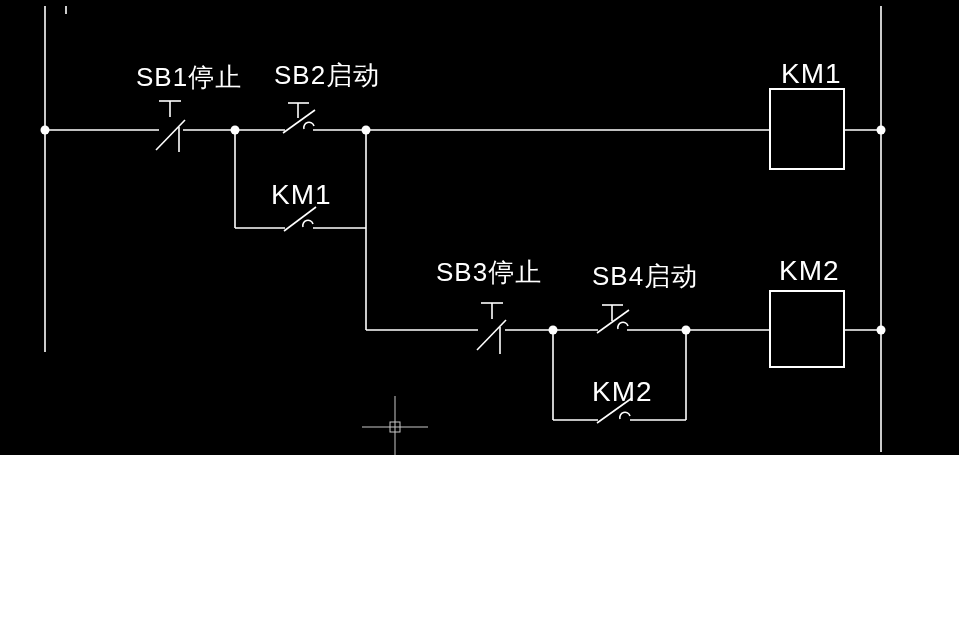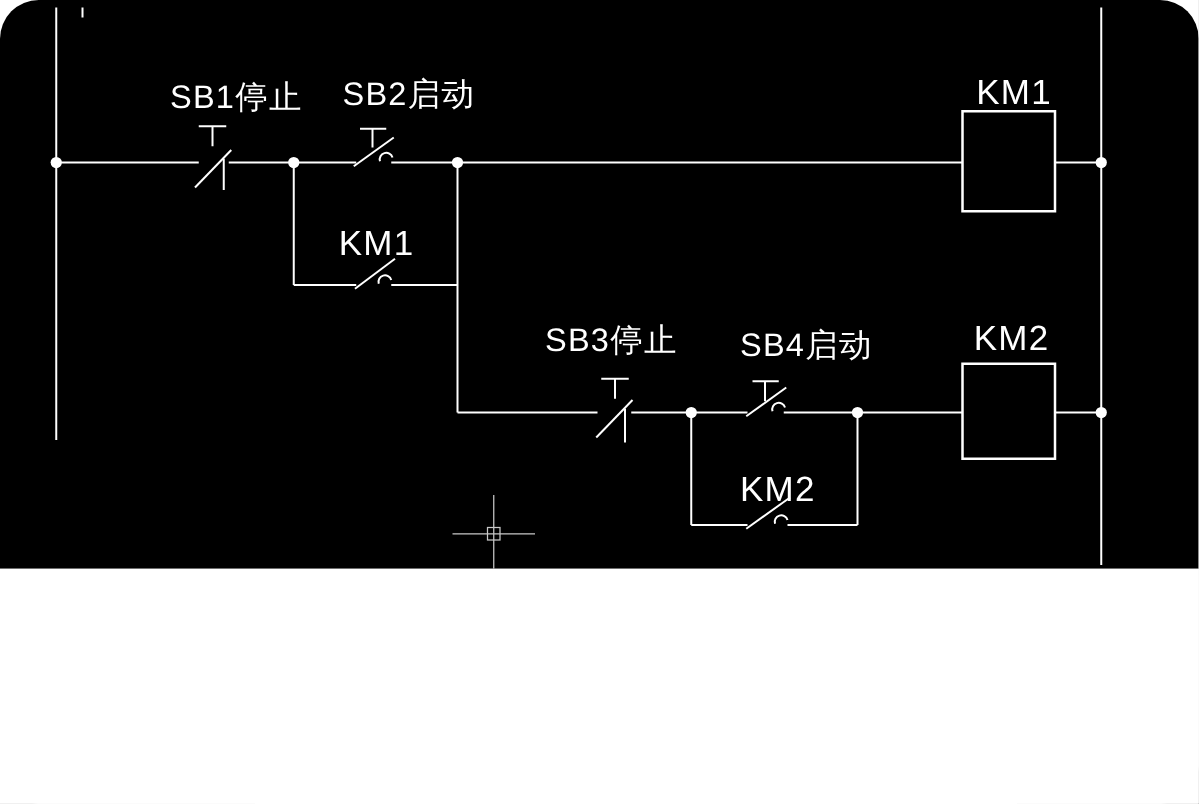--- a/index.html
+++ b/index.html
@@ -7,21 +7,20 @@
     padding: 0;
     background: #ffffff;
     font-family: "Liberation Sans", sans-serif;
   }
   .page {
     position: relative;
     width: 959px;
     height: 643px;
     background: #ffffff;
     overflow: hidden;
-    border-radius: 31px;
   }
   .drawing-area {
     position: absolute;
     top: 0;
     left: 0;
     width: 959px;
     height: 455px;
     background: #000000;
   }
   .below-area {

